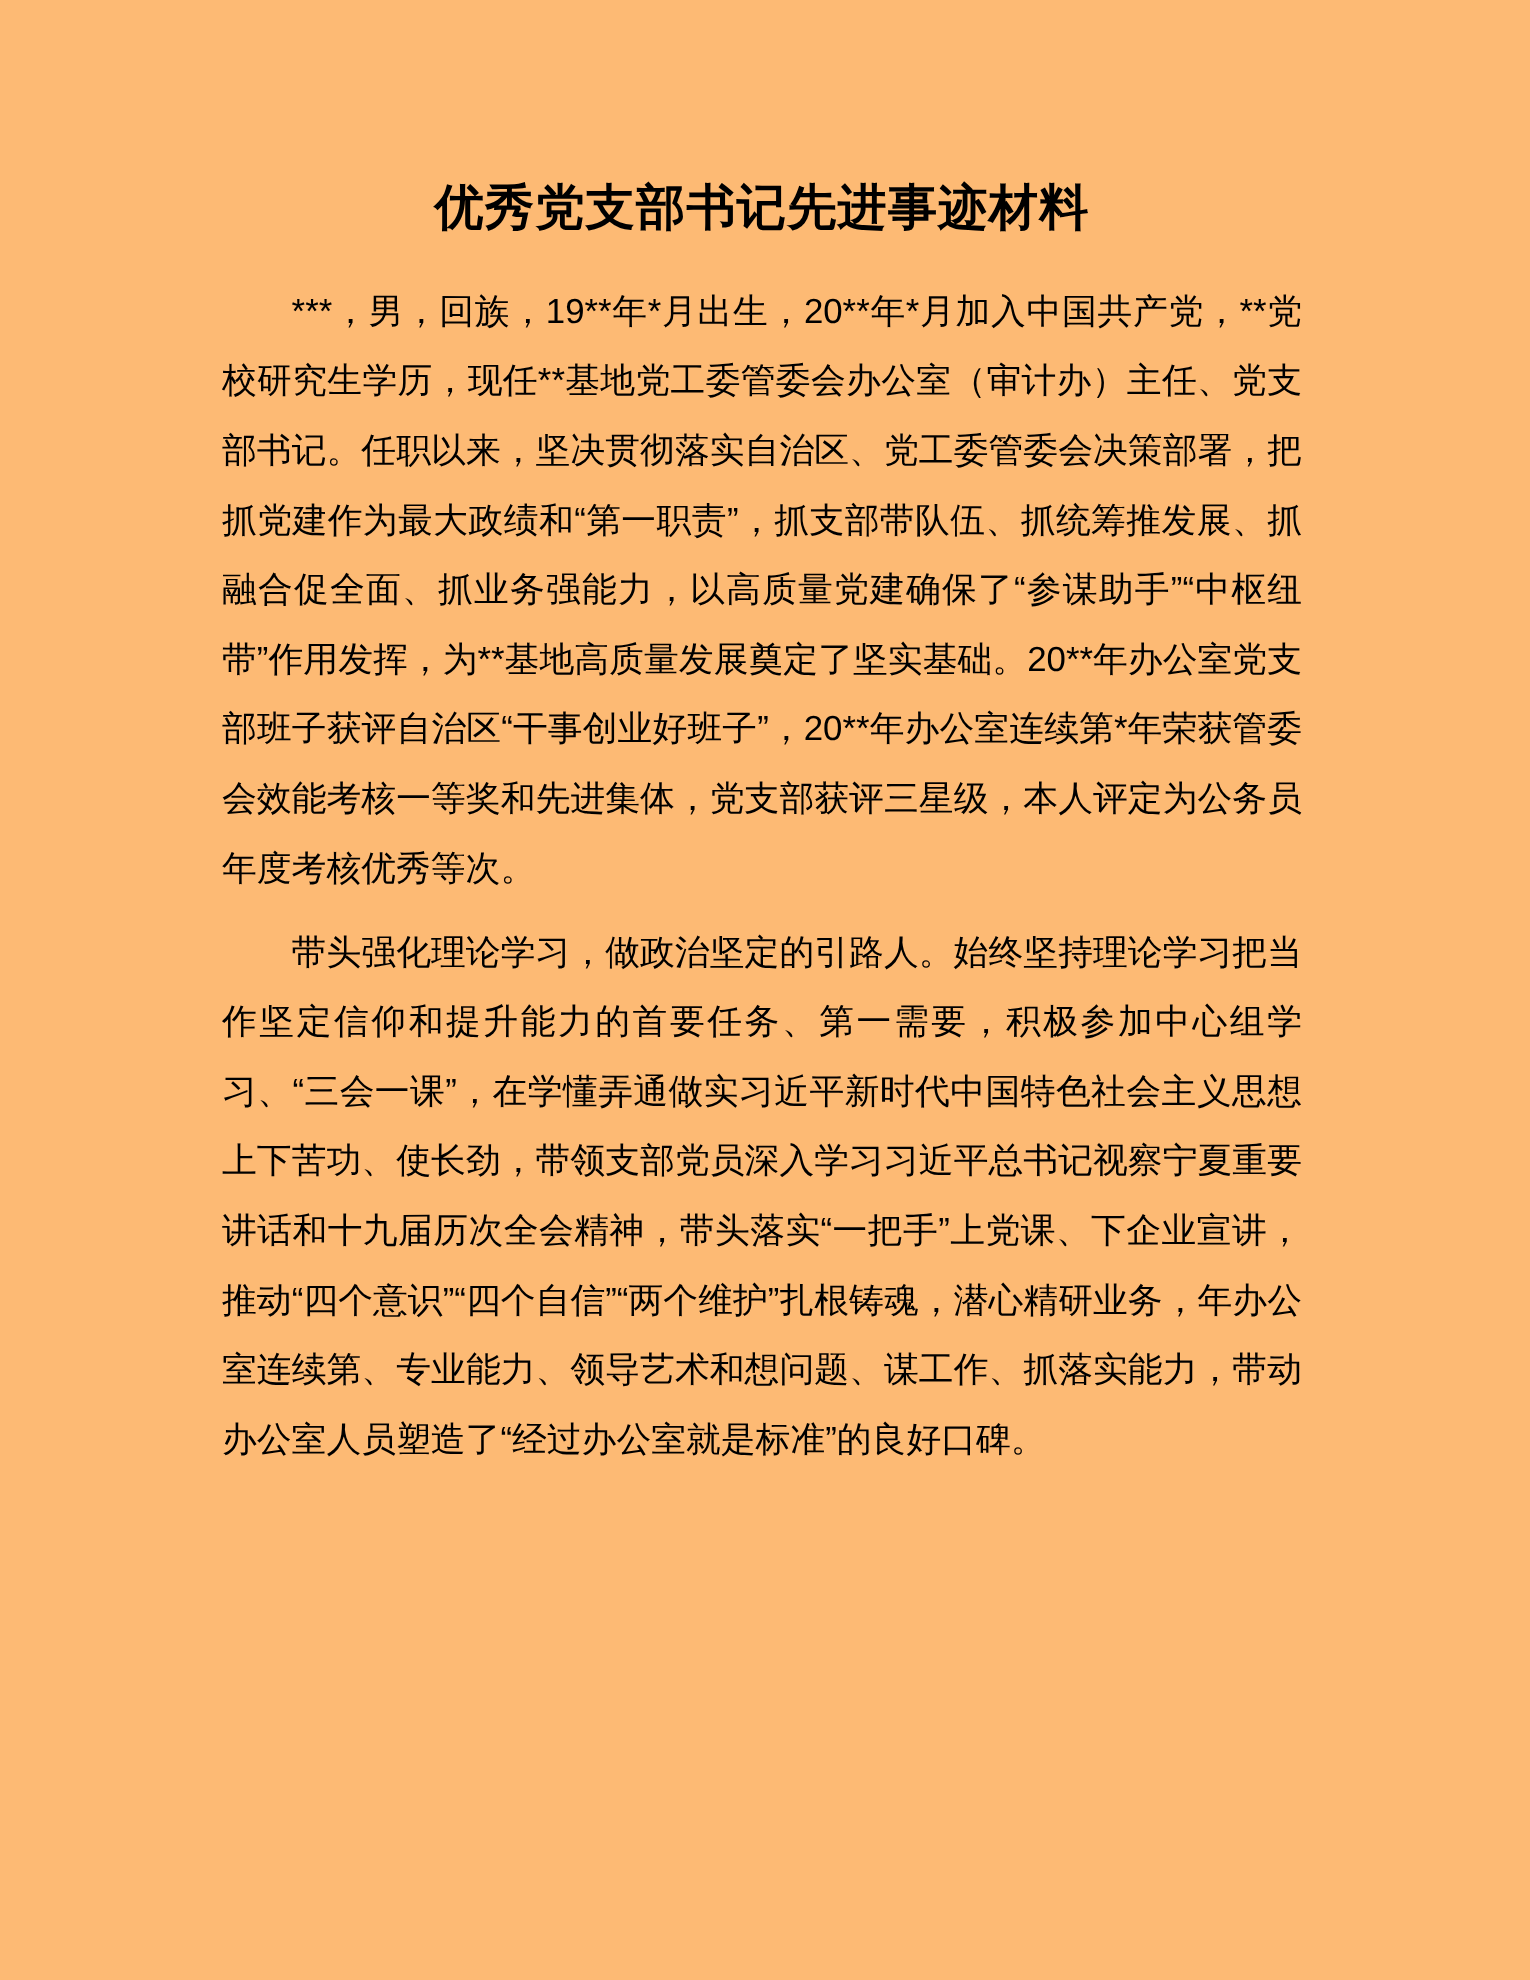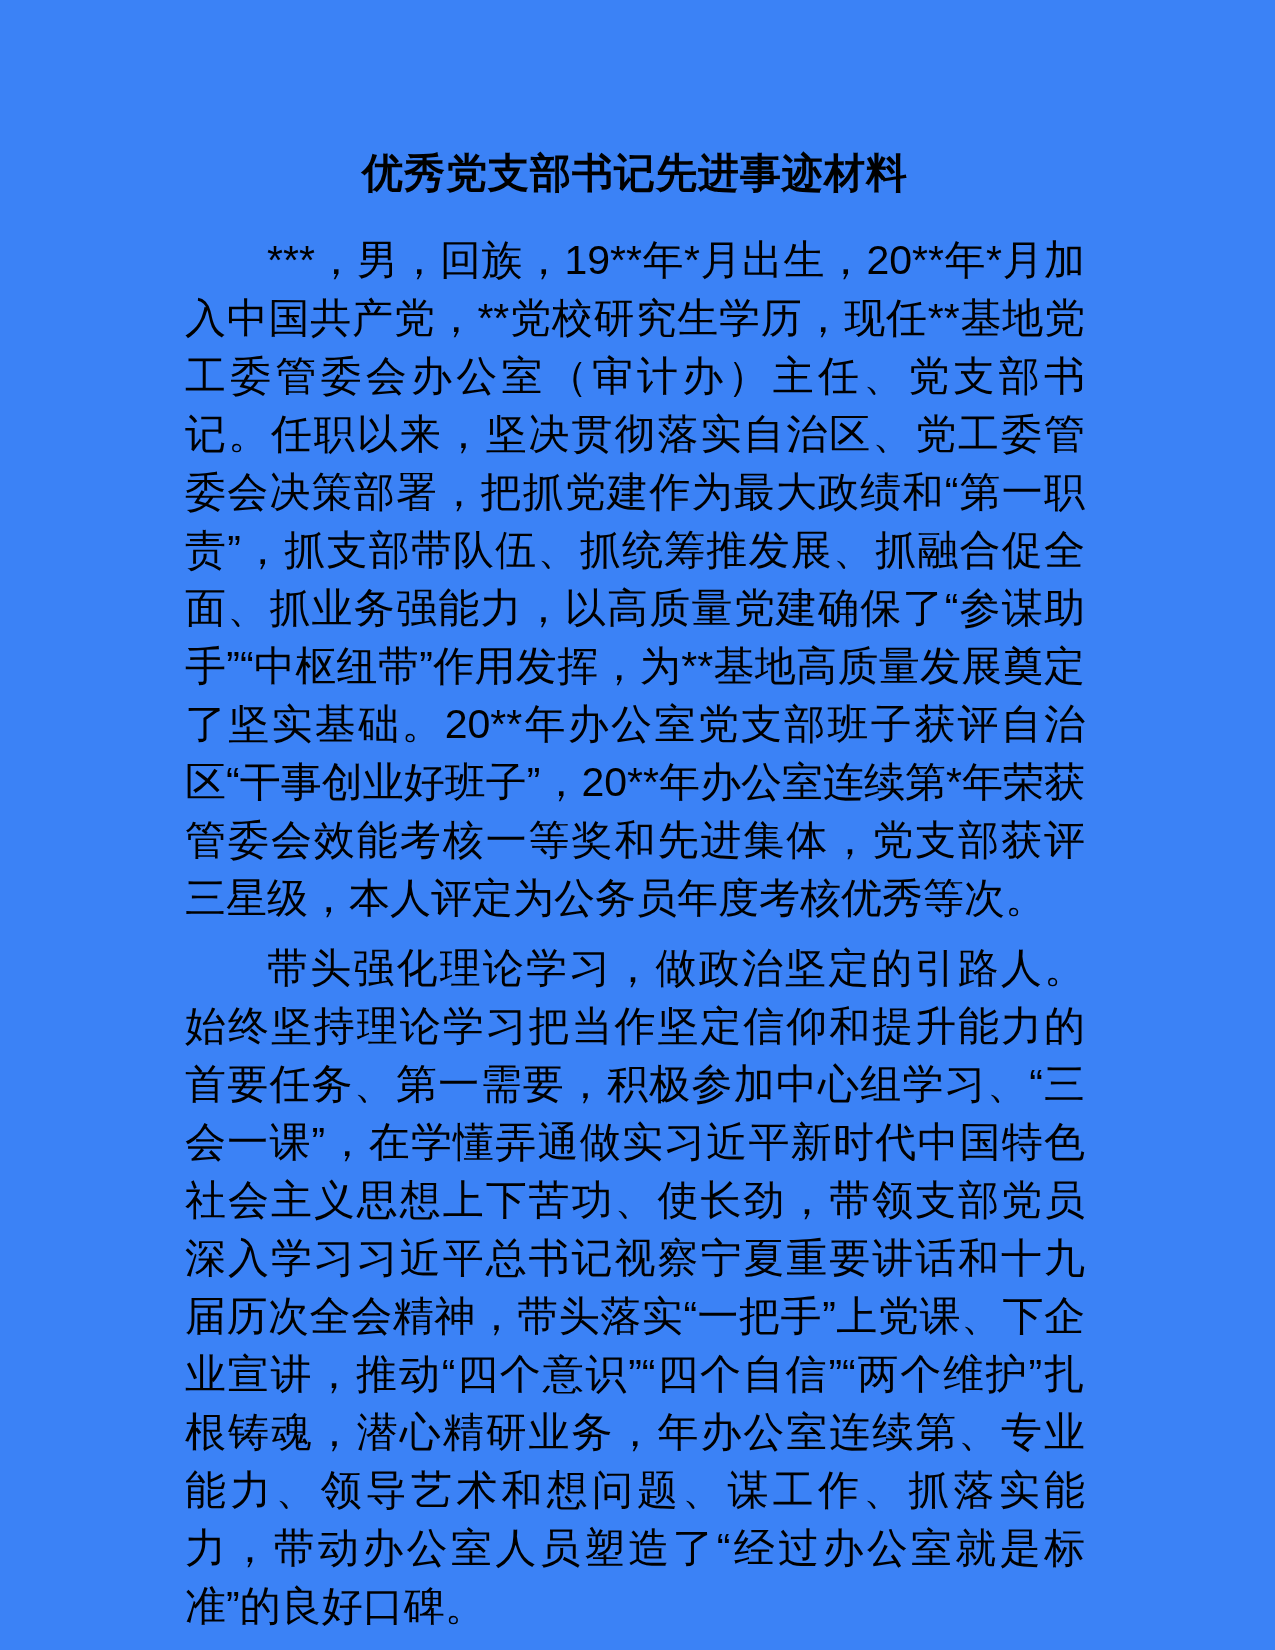--- a/index.html
+++ b/index.html
@@ -4,40 +4,40 @@
 <style>
   html, body {
     margin: 0;
     padding: 0;
     background: #ffffff;
   }
   .page {
     position: relative;
     width: 1275px;
     height: 1650px;
-    background: #3b82f6;
+    background: #fdba74;
     overflow: hidden;
     font-family: "Liberation Sans", sans-serif;
     color: #000000;
   }
   .content {
     padding: 148px 190px 0 185px; 
   }
   .doc-title {
     margin: 0 0 32px 0;
     font-size: 41px;
     line-height: 1.25;
     font-weight: 700;
     text-align: center;
     letter-spacing: 1px;
     color: #000000;
   }
   .doc-paragraph {
     margin: 0;
-    font-size: 41px;
+    font-size: 29px;
     line-height: 58px;
     text-align: justify;
     text-justify: inter-ideograph;
     text-indent: 2em;
     word-break: break-all;
     color: #000000;
   }
   .doc-paragraph + .doc-paragraph {
     margin-top: 12px;
   }

